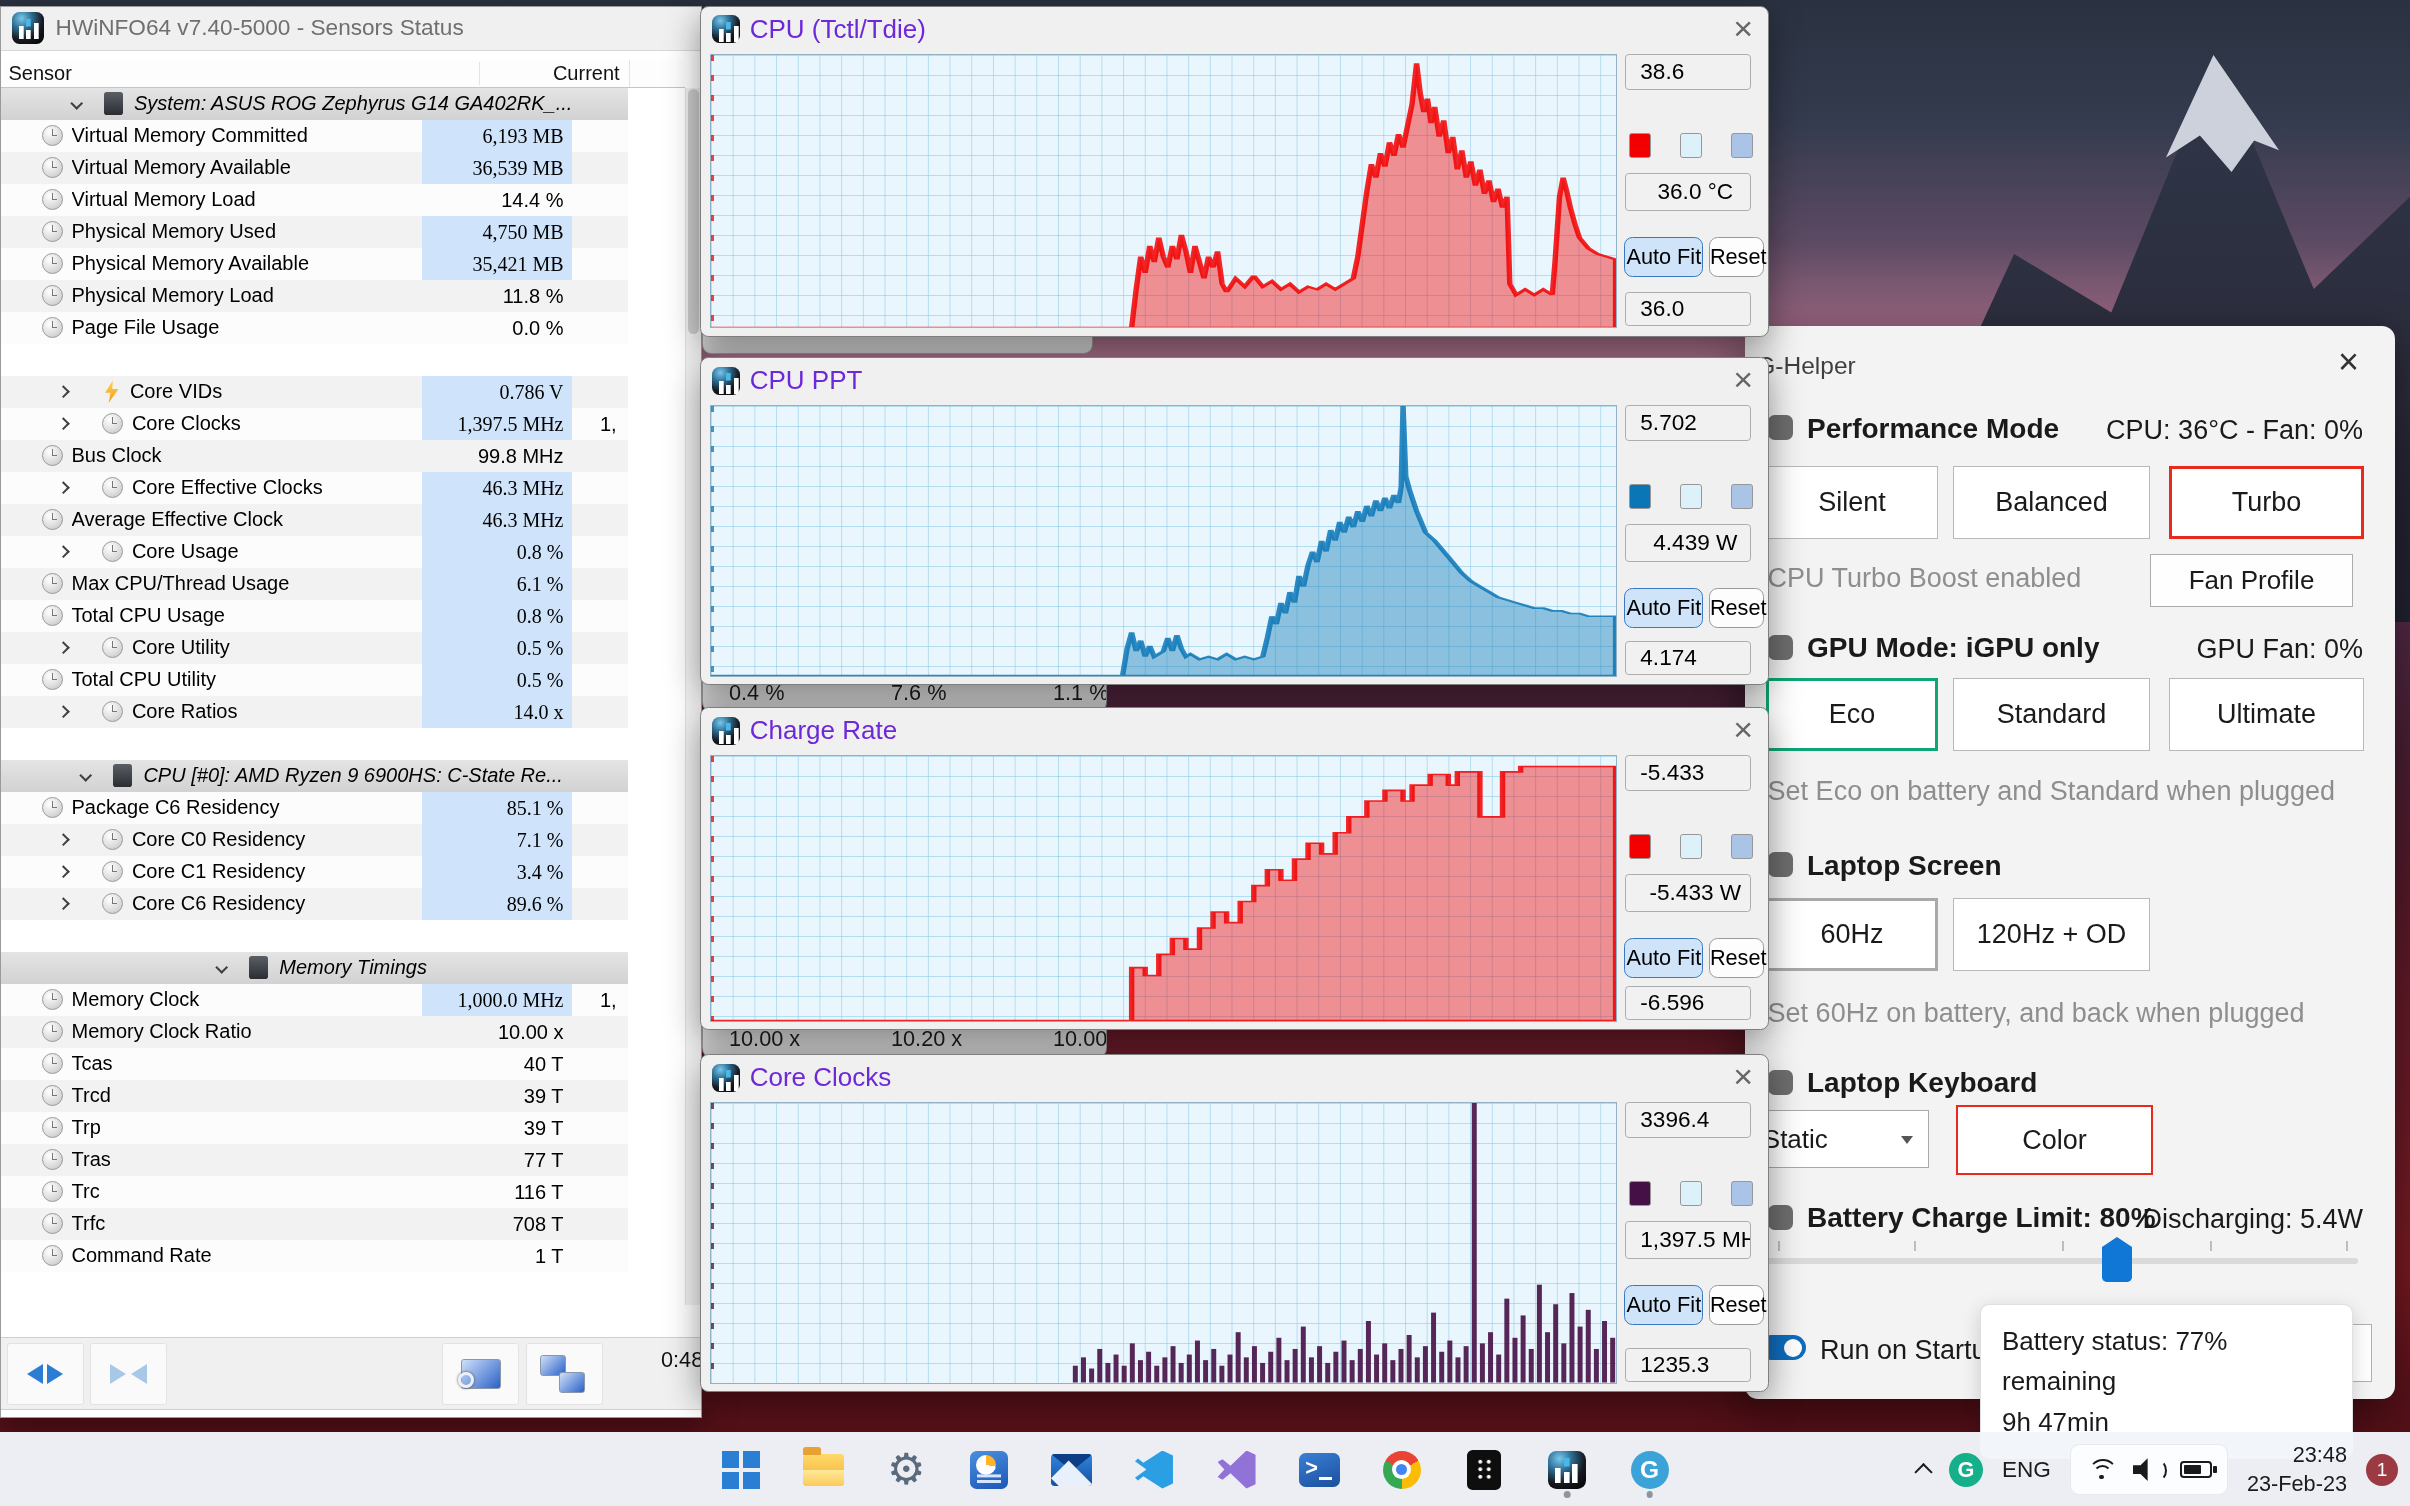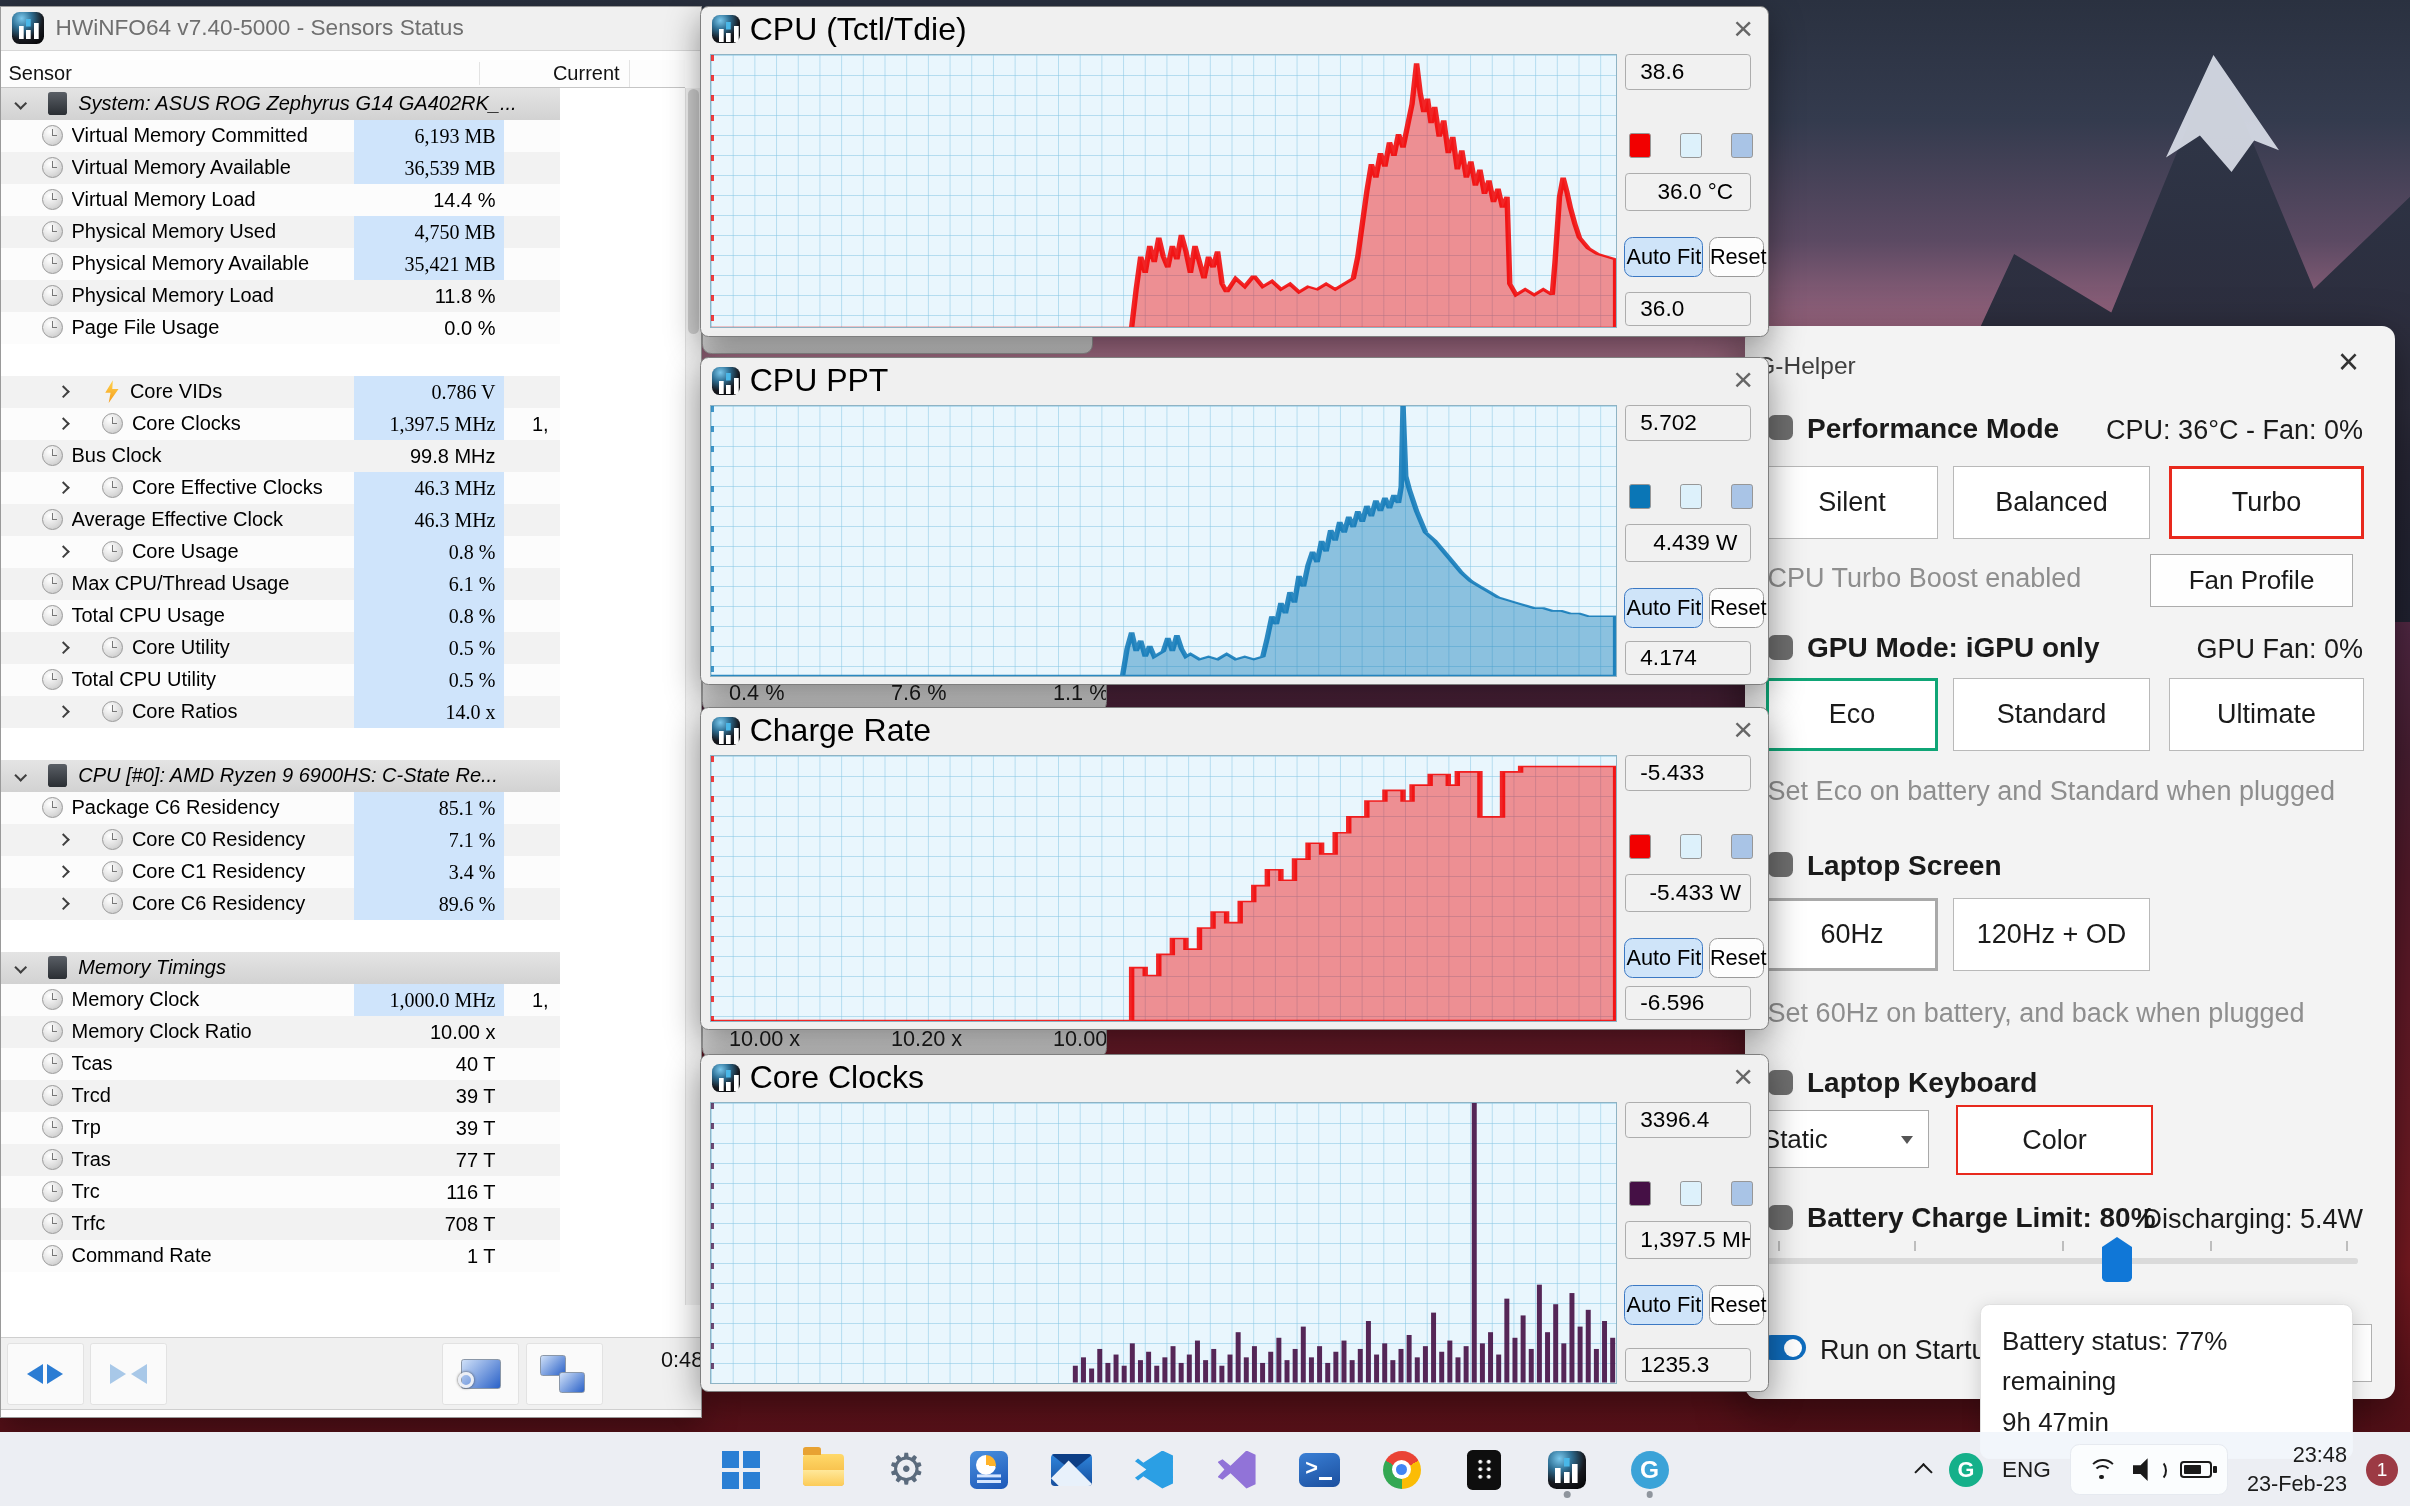--- a/index.html
+++ b/index.html
@@ -27,21 +27,21 @@
         linear-gradient(#49b7e8,#49b7e8),
         radial-gradient(circle at 30% 20%,#79c7ec 0%,#2e6f94 30%,#17191f 62%,#000 100%);
       background-position:6.6px 14px,14px 18px,21.7px 11.3px,14px 6.6px,0 0;
       background-size:4.7px 13px,4.7px 9.4px,4.7px 16px,4.7px 7.5px,100% 100%;background-repeat:no-repeat;}
   .hw-head{position:absolute;top:53px;left:0;right:16px;height:28px;background:#fdfdfd;
       border-bottom:0.9px solid #c5c5c5;font-size:20px;color:#111;display:flex;align-items:center;}
   .hw-head .hs{padding-left:7.5px;flex:1;}
   .hw-head .hc{width:150px;text-align:right;padding-right:9.4px;border-left:0.9px solid #e3e3e3;}
   .hw-head .hx{width:56px;border-left:0.9px solid #e3e3e3;height:100%;}
   .hw-rows{position:absolute;top:81px;left:0;}
-  .r{display:flex;align-items:center;height:32px;width:559px;font-size:20px;color:#000;}
+  .r{display:flex;align-items:center;height:32px;width:627px;font-size:20px;color:#000;justify-content:center;}
   .r.even{background:#f2f2f2;}
   .r.odd{background:#fcfcfc;}
   .r.gapr{background:#fff;}
   .r.sec{background:linear-gradient(#e4e4e4,#d2d2d2);font-style:italic;}
   .chev{width:9.4px;height:9.4px;border-right:2.3px solid #3f3f3f;border-bottom:2.3px solid #3f3f3f;flex:none;}
   .chev.right{transform:rotate(-45deg);margin-left:58px;margin-right:34px;}
   .chev.down{transform:rotate(45deg);margin-left:15px;margin-right:22.6px;}
   .chip{width:19px;height:22.6px;border-radius:2.8px;background:linear-gradient(#5a5f66,#2a2e33);margin-right:11.3px;flex:none;}
   .clk{width:21px;height:21px;border-radius:50%;flex:none;position:relative;
       background:radial-gradient(circle at 35% 30%,#ffffff,#dcdcdc 60%,#bdbdbd);border:1.4px solid #9a9a9a;}
@@ -66,21 +66,21 @@
   .lite .tri-l{border-right-color:#a8c8e8;}.lite .tri-r{border-left-color:#a8c8e8;}
   .mon{width:40px;height:30px;background:linear-gradient(135deg,#cfe0f8,#2b62c8);border:1.9px solid #8a97a8;border-radius:2.8px;}
   .mag{position:absolute;width:16px;height:16px;border:3.3px solid #eceff5;border-radius:50%;left:15px;top:28px;box-shadow:0 0 2.8px #444;}
   .mon.sm{position:absolute;width:26px;height:21px;}
   .hw-status{position:absolute;top:1347px;left:661px;font-size:21.7px;color:#111;z-index:4;}
 
   
   .win{position:absolute;left:700px;width:1069px;background:#f0f0f0;border:0.9px solid #7f7f7f;
       border-radius:8.5px;box-shadow:0 11.3px 34px rgba(0,0,0,.42);z-index:10;}
   .tbar{height:45px;display:flex;align-items:center;padding-left:11.3px;gap:9.4px;}
-  .wtitle{font-size:32px;color:#000000;}
+  .wtitle{font-size:26px;color:#6d28d9;}
   .wclose{position:absolute;right:15px;top:0;line-height:43px;font-size:34px;color:#666;}
   .chart{position:absolute;left:9.4px;right:151px;top:47px;bottom:7.5px;background:#e9f6fd;
       border:0.9px solid #8fb3c4;overflow:hidden;
       background-image:linear-gradient(to right,rgba(137,200,229,.55) 0.9px,transparent 0.9px),
                        linear-gradient(to bottom,rgba(137,200,229,.55) 0.9px,transparent 0.9px);
       background-size:21.7px 20px;}
   .chart::before{content:'';position:absolute;left:0;top:0;bottom:0;width:2.8px;opacity:.75;
       background:repeating-linear-gradient(to bottom,var(--sc) 0 5.6px,transparent 5.6px 20px);}
   .chart svg{position:absolute;inset:0;width:100%;height:100%;}
   .panel{position:absolute;right:7.5px;top:0;bottom:0;width:139px;}

